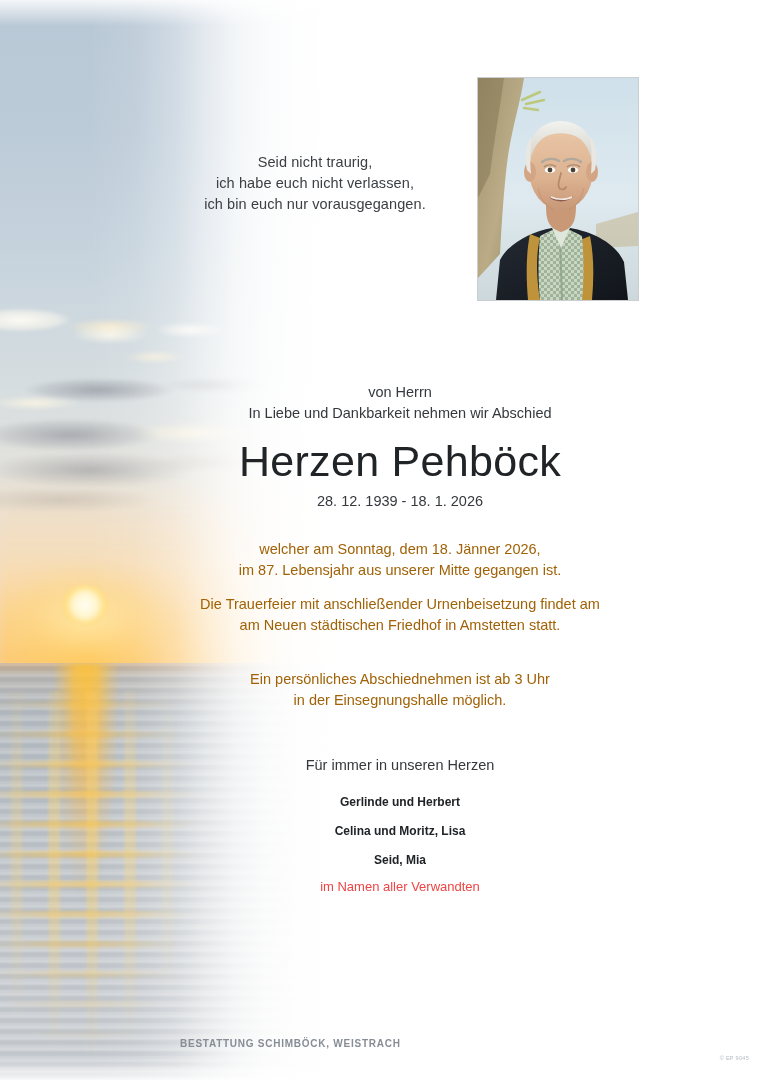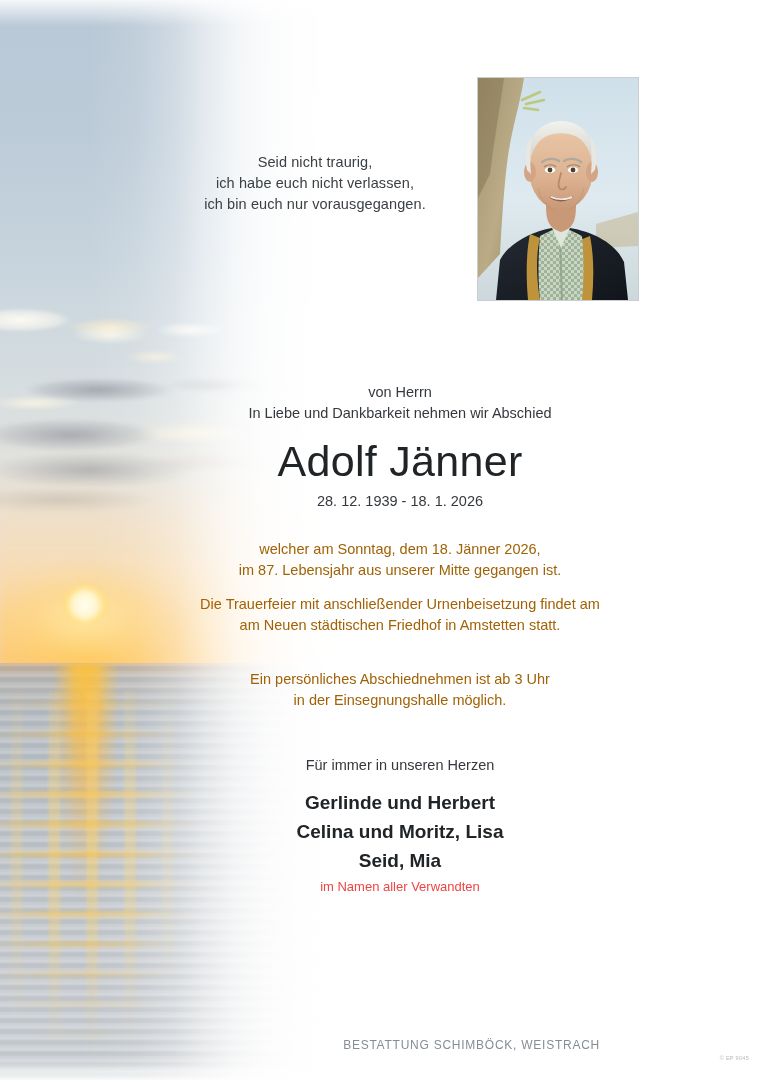--- a/index.html
+++ b/index.html
@@ -278,45 +278,46 @@
     font-size: 14.5px;
     line-height: 20px;
   }
 
   .family {
     position: absolute;
     left: 190px; top: 788px;
     width: 420px;
     text-align: center;
     color: #202427;
-    font-size: 19px;
+    font-size: 12px;
     font-weight: bold;
     line-height: 29px;
   }
 
   .onbehalf {
     position: absolute;
     left: 190px; top: 878px;
     width: 420px;
     text-align: center;
     color: #ef4444;
     font-size: 13px;
     line-height: 18px;
   }
 
   .footer {
     position: absolute;
     left: 180px; top: 1038px;
     width: 420px;
-    text-align: right;
+    text-align: left;
     color: #868d95;
-    font-size: 12px;
+    font-size: 10px;
     letter-spacing: .75px;
     font-variant: small-caps;
     text-transform: uppercase;
+    font-weight: bold;
   }
 
   .copyright {
     position: absolute;
     right: 10px; top: 1055px;
     color: #b4bac1;
     font-size: 5.5px;
     letter-spacing: .3px;
     text-align: right;
   }
@@ -430,21 +431,21 @@
         <path d="M60 110 C62 120 68 128 76 132" stroke="#c08f6e" stroke-width="1.1" fill="none" opacity="0.6"></path>
         <path d="M106 110 C104 120 98 128 91 132" stroke="#c08f6e" stroke-width="1.1" fill="none" opacity="0.6"></path>
       </svg>
     </div>
 
     <div class="lead">
       <div>von Herrn</div>
       <div>In Liebe und Dankbarkeit nehmen wir Abschied</div>
     </div>
 
-    <div class="name">Adolf Jänner</div>
+    <div class="name">Herzen Pehböck</div>
 
     <div class="lifespan">28. 12. 1939 - 18. 1. 2026</div>
 
     <div class="para" id="para-death">
       <div>welcher am Sonntag, dem 18. Jänner 2026,</div>
       <div>im 87. Lebensjahr aus unserer Mitte gegangen ist.</div>
     </div>
 
     <div class="para" id="para-service">
       <div>Die Trauerfeier mit anschließender Urnenbeisetzung findet am</div>

